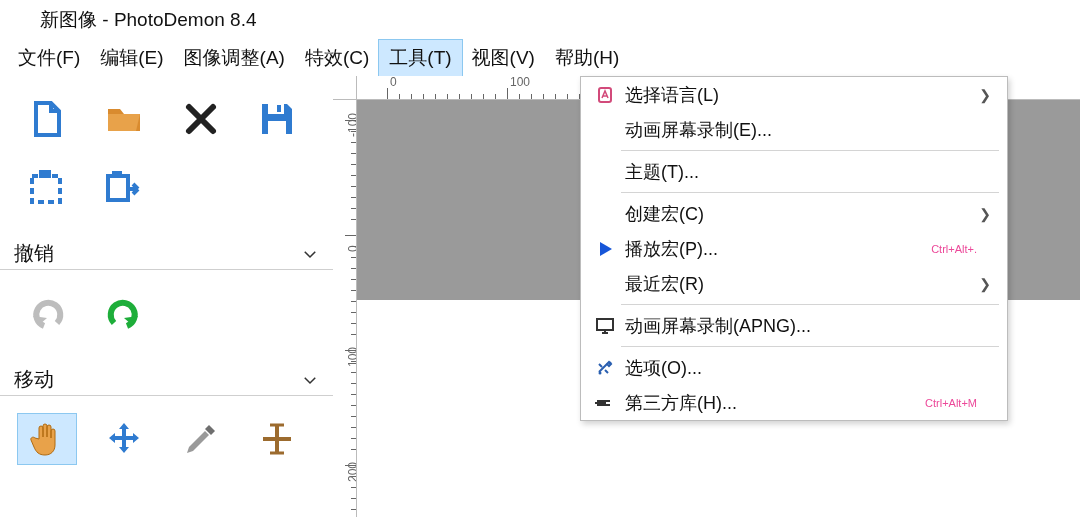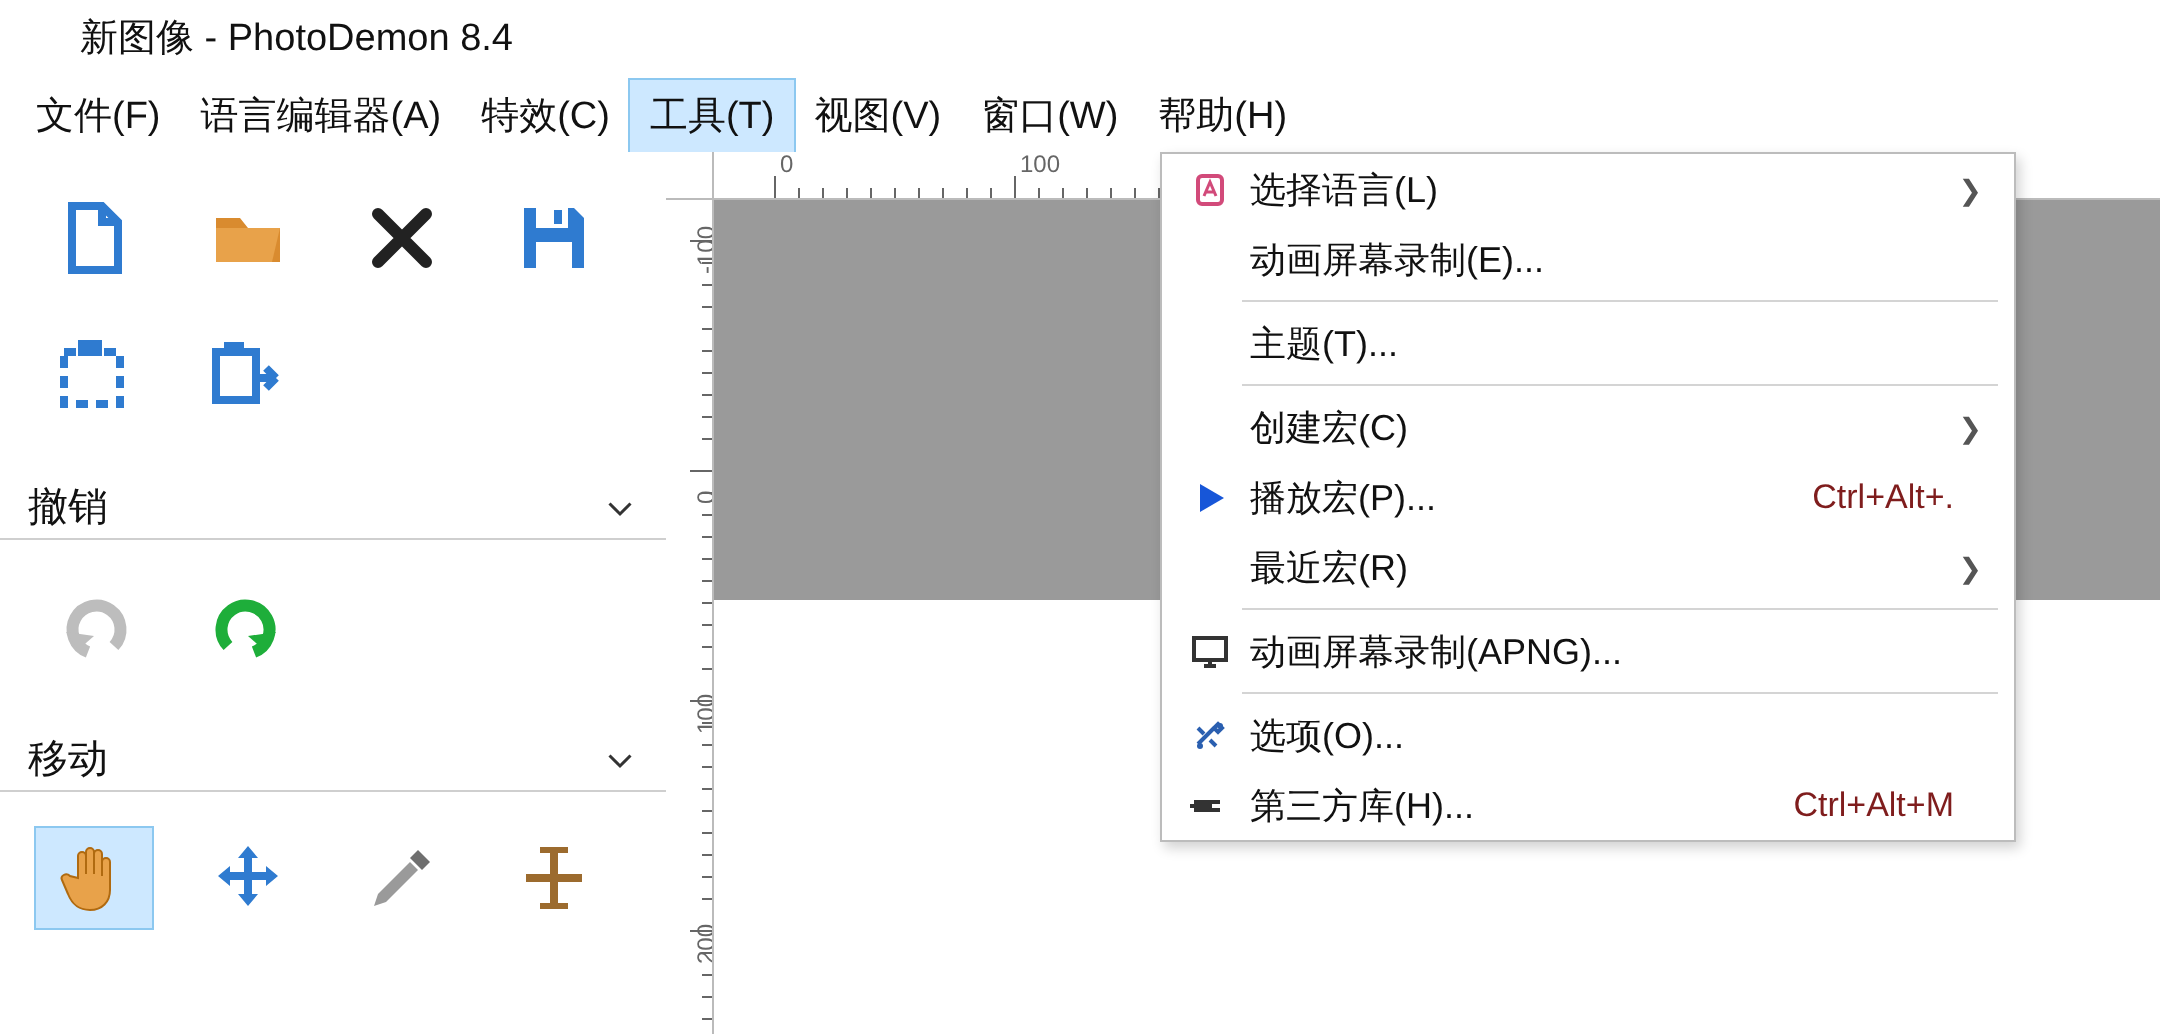--- a/index.html
+++ b/index.html
@@ -35,38 +35,38 @@
   .ruler-corner { position:absolute; top:0; left:0; width:24px; height:24px; background:#fff; border-right:1px solid #bbb; border-bottom:1px solid #bbb; }
 
   .canvas { position:absolute; top:24px; left:24px; right:0; background:#9a9a9a; height:200px; }
 
   
   .dropdown { position: absolute; top: 76px; left: 580px; width: 428px; background: #fff; border: 1px solid #bcbcbc; box-shadow: 2px 3px 6px rgba(0,0,0,.18); z-index: 10; }
   .dd-item { display:flex; align-items:center; height: 35px; padding: 0 16px 0 8px; font-size: 18px; }
   .dd-icon { width: 32px; display:flex; align-items:center; justify-content:center; }
   .dd-icon svg { width:20px; height:20px; }
   .dd-label { flex:1; padding-left:4px; }
-  .dd-sc { color:#7f1d1d; font-size:17px; }
+  .dd-sc { color:#ec4899; font-size:11px; }
   .dd-arrow { width:14px; text-align:right; color:#555; font-size:14px; }
   .dd-sep { height:1px; background:#d4d4d4; margin: 3px 8px 3px 40px; }
 </style>
 </head>
 <body>
 
 <div class="titlebar">
   <span>新图像  -  PhotoDemon 8.4</span>
 </div>
 
 <div class="menubar" id="menubar">
     <div class="menu-item">文件(F)</div>
-    <div class="menu-item">语言编辑器(A)</div>
+    <div class="menu-item">编辑(E)</div>
+    <div class="menu-item">图像调整(A)</div>
     <div class="menu-item">特效(C)</div>
     <div class="menu-item active">工具(T)</div>
     <div class="menu-item">视图(V)</div>
-    <div class="menu-item">窗口(W)</div>
     <div class="menu-item">帮助(H)</div>
   </div>
 
 <div class="workarea">
 
   <div class="sidebar">
 
     <div class="icon-grid">
       <div class="tool">
         <svg viewBox="0 0 40 40">

